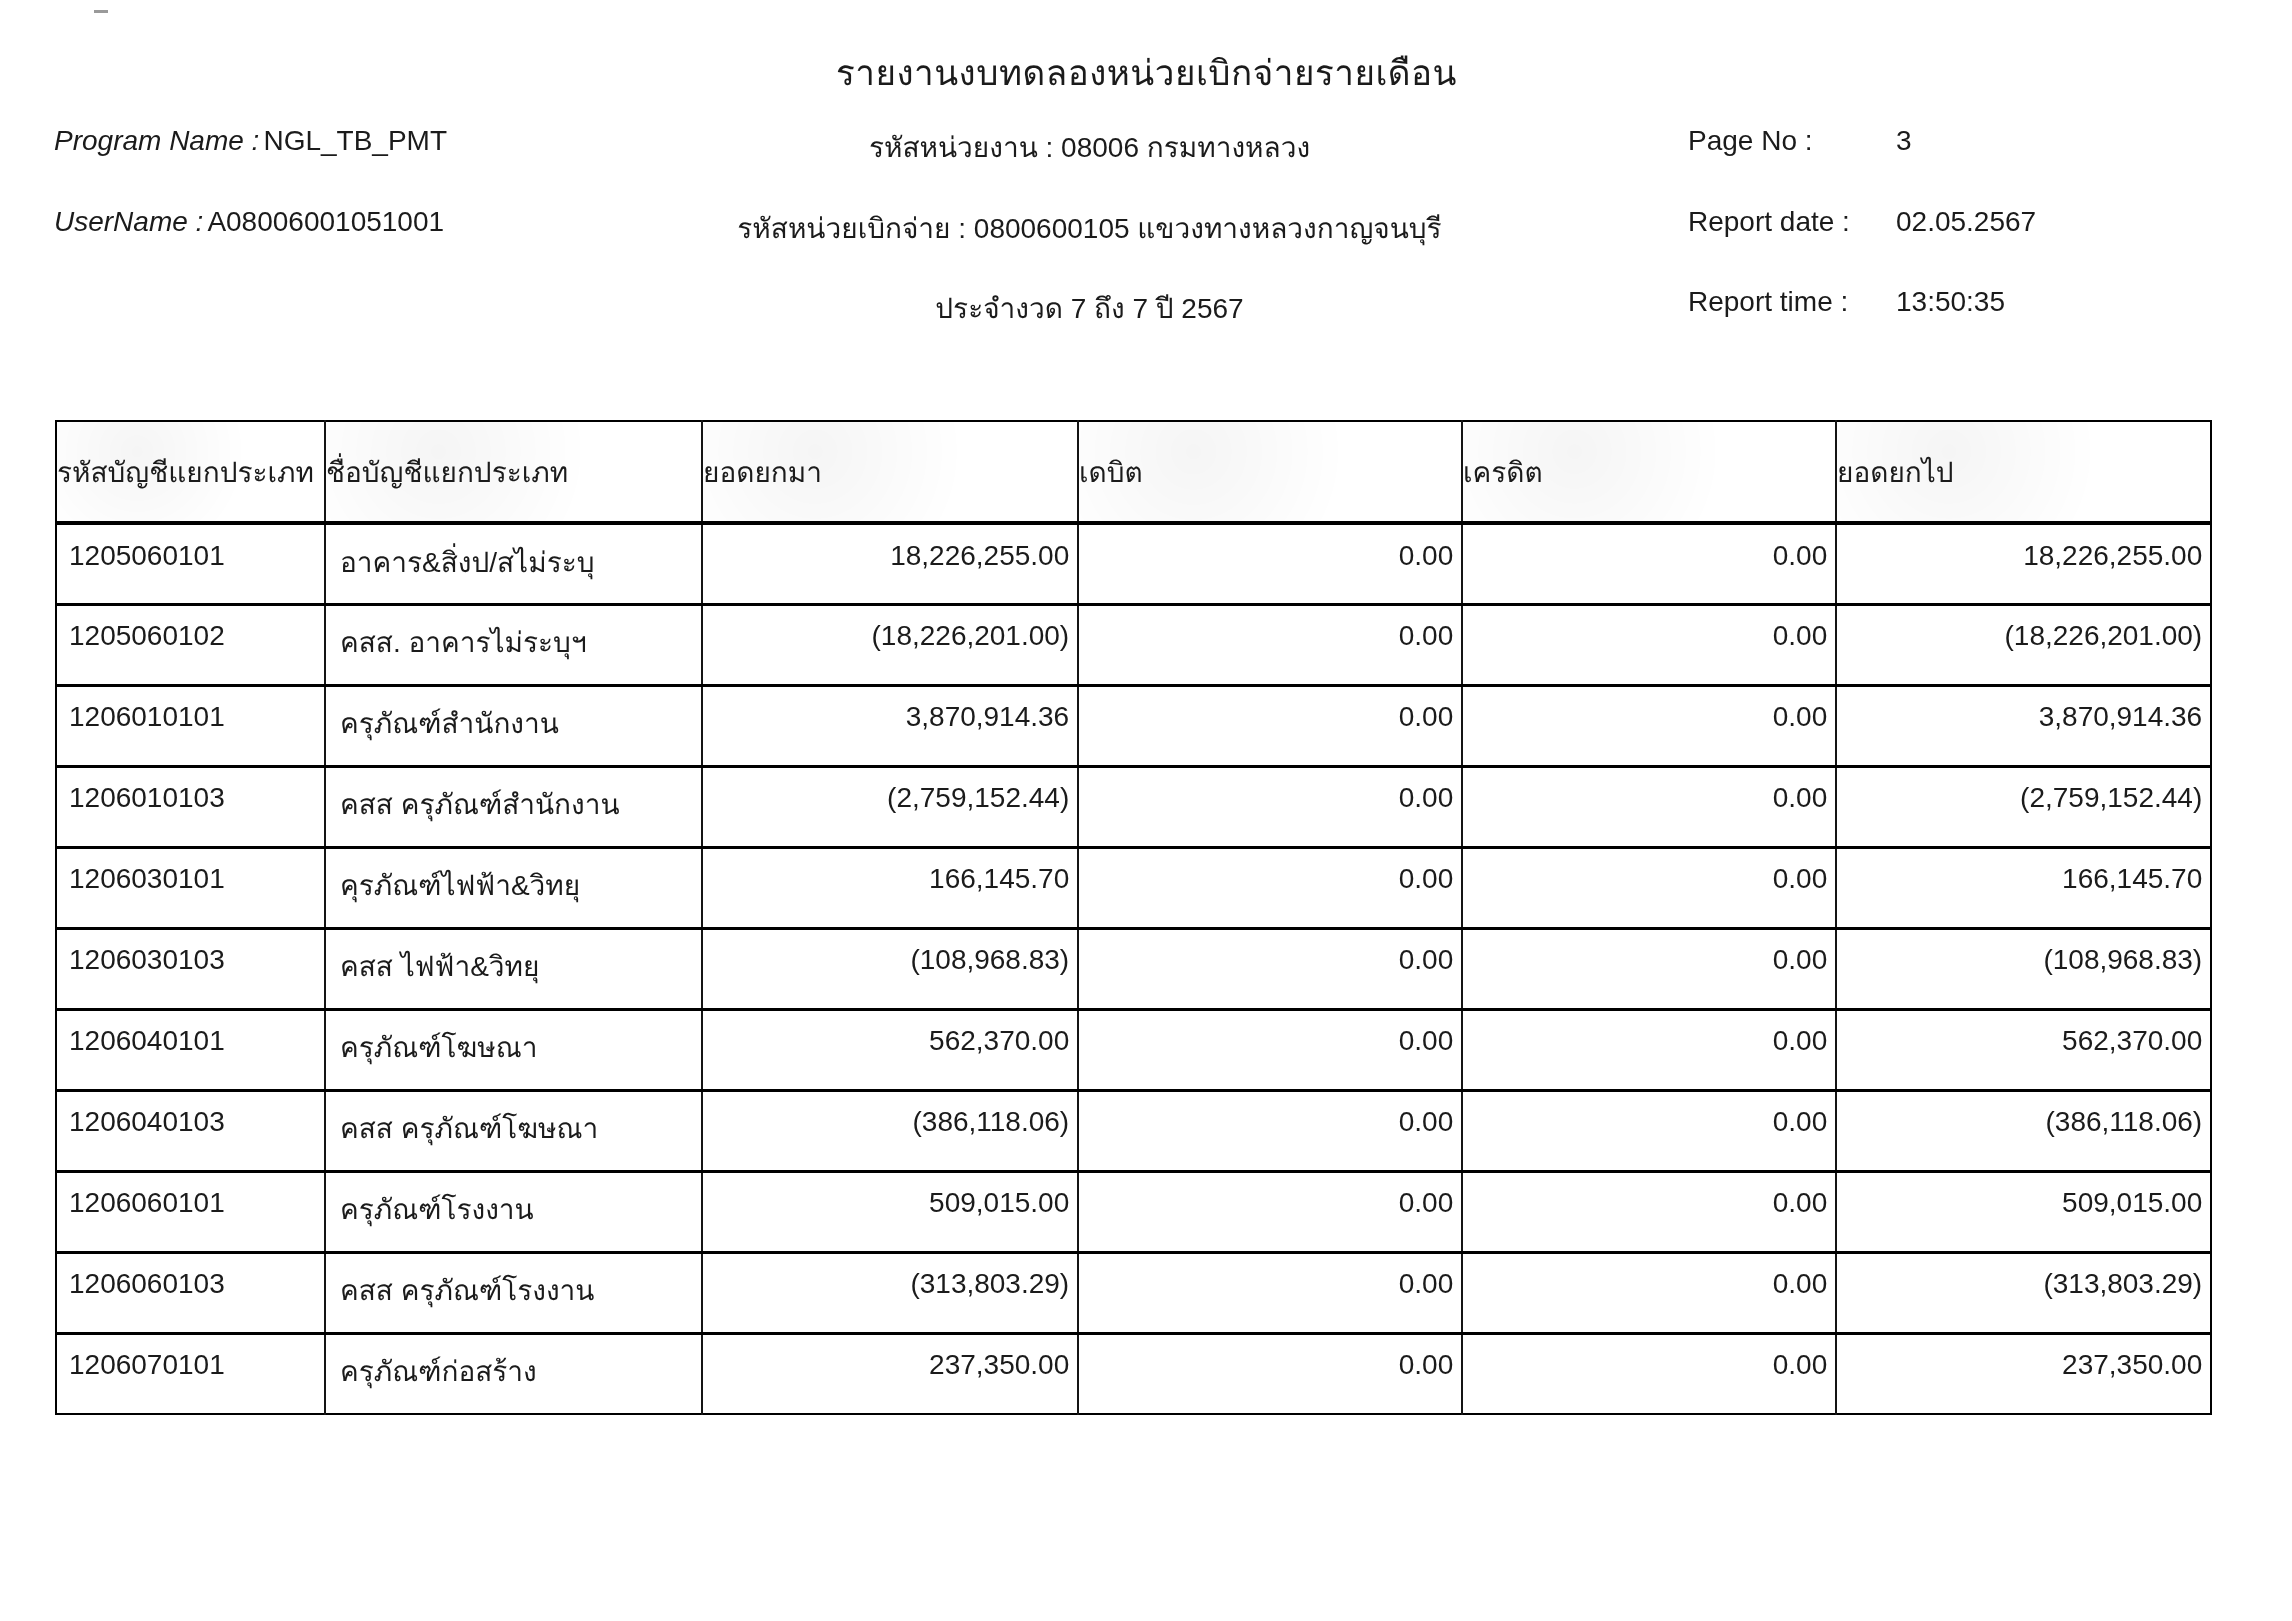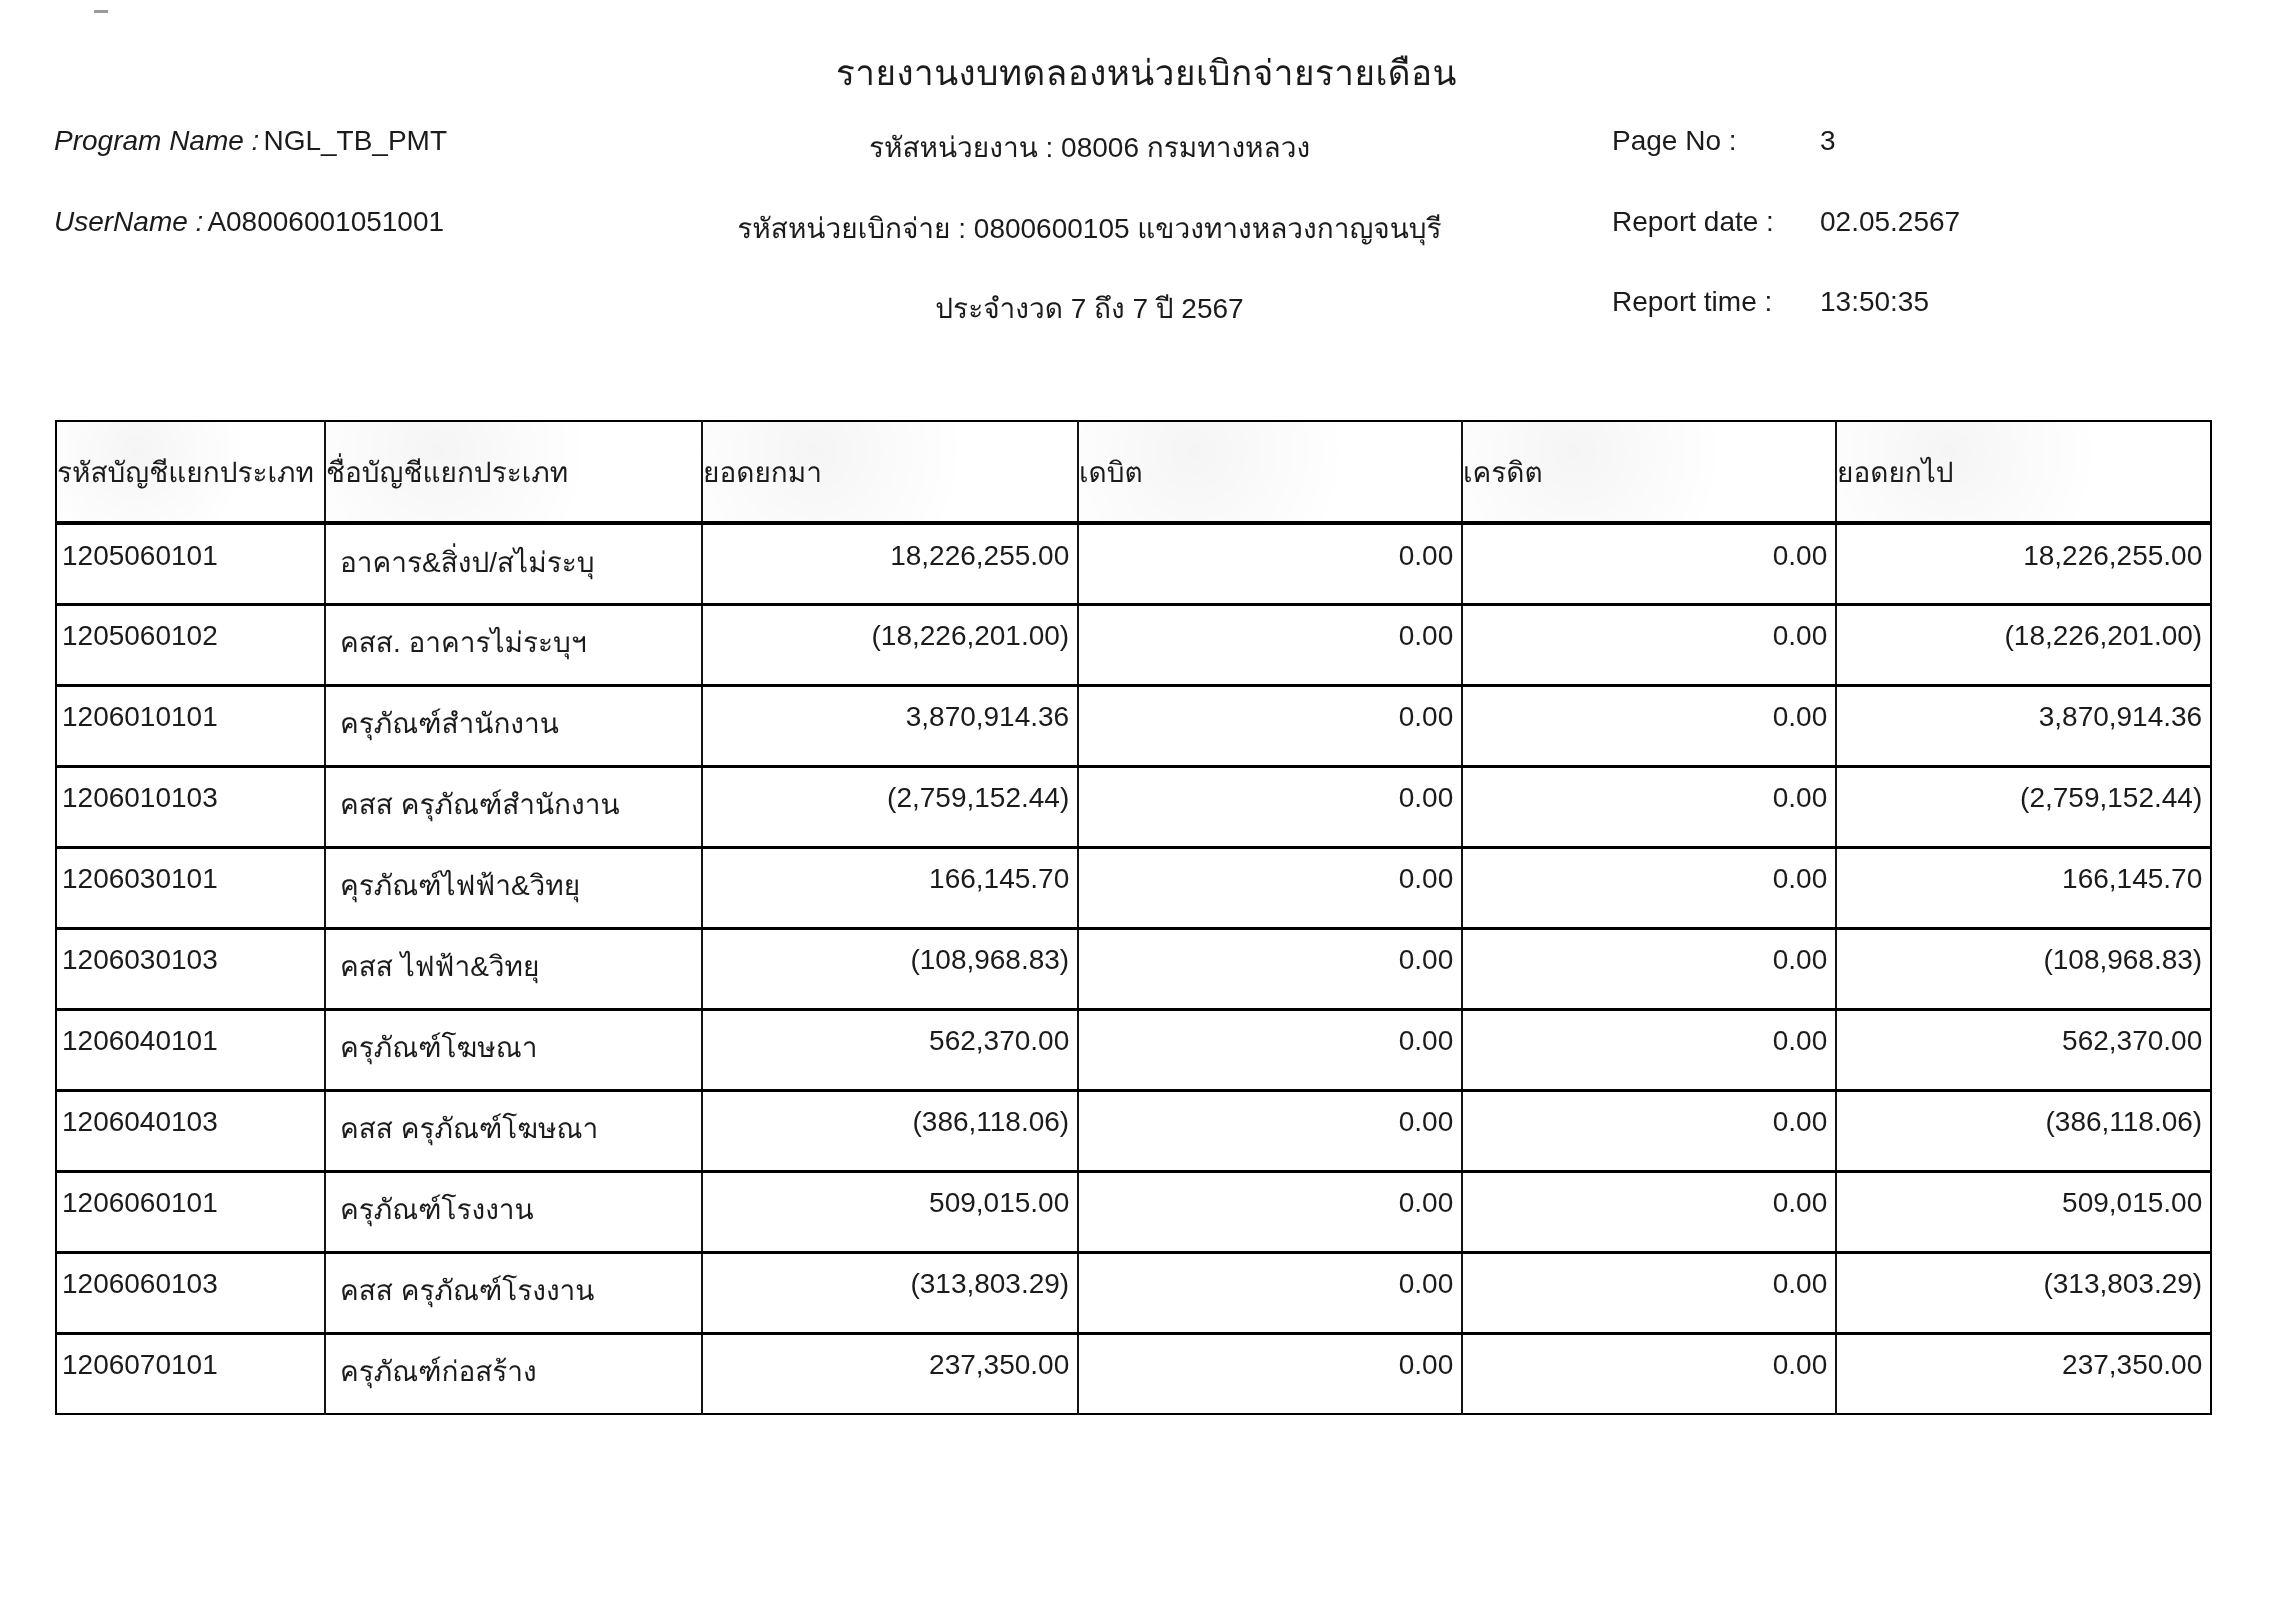--- a/index.html
+++ b/index.html
@@ -17,21 +17,21 @@
   .doc-title {
     position:absolute; top:45px; left:0; width:2293px;
     text-align:center; font-size:35px; letter-spacing:0.5px;
   }
   .meta-line { position:absolute; font-size:28px; white-space:nowrap; }
   .meta-left   { left:54px; }
   .meta-center { left:16px; width:2147px; text-align:center; }
   .row-1 { top:125px; }
   .row-2 { top:206px; }
   .row-3 { top:286px; }
-  .meta-right { left:1612px; }
+  .meta-right { left:1688px; }
   .meta-right .lbl { display:inline-block; width:208px; }
   .meta-left .lbl { margin-right:4px;font-style:italic; }
   .meta-left .val { }
 
   table.tb {
     position:absolute; left:55px; top:420px; width:2156px;
     border-collapse:collapse; table-layout:fixed;
     border:2.9px solid #000;
     font-size:28px;
   }
@@ -44,21 +44,21 @@
       radial-gradient(circle at 30% 30%, rgba(0,0,0,0.04) 0, rgba(0,0,0,0) 55%),
       #fff;
   }
   .tb th + th, .tb td + td { border-left:2px solid #141414; }
   .tb tbody td {
     height:81px;
     vertical-align:top; padding-top:14.7px;
     border-top:3.9px solid #000;
     white-space:nowrap; overflow:hidden;
   }
-  .tb td.c0 { padding-left:5px; text-align:left; }
+  .tb td.c0 { padding-left:12px; text-align:left; }
   .tb td.c1 { padding-left:14px; text-align:left; }
   .tb td.c2, .tb td.c3, .tb td.c4, .tb td.c5 { text-align:right; padding-right:7.8px; }
 </style>
 </head>
 <body>
 
 <div class="scan-artifact"></div>
 
 <div class="doc-title">รายงานงบทดลองหน่วยเบิกจ่ายรายเดือน</div>
 

